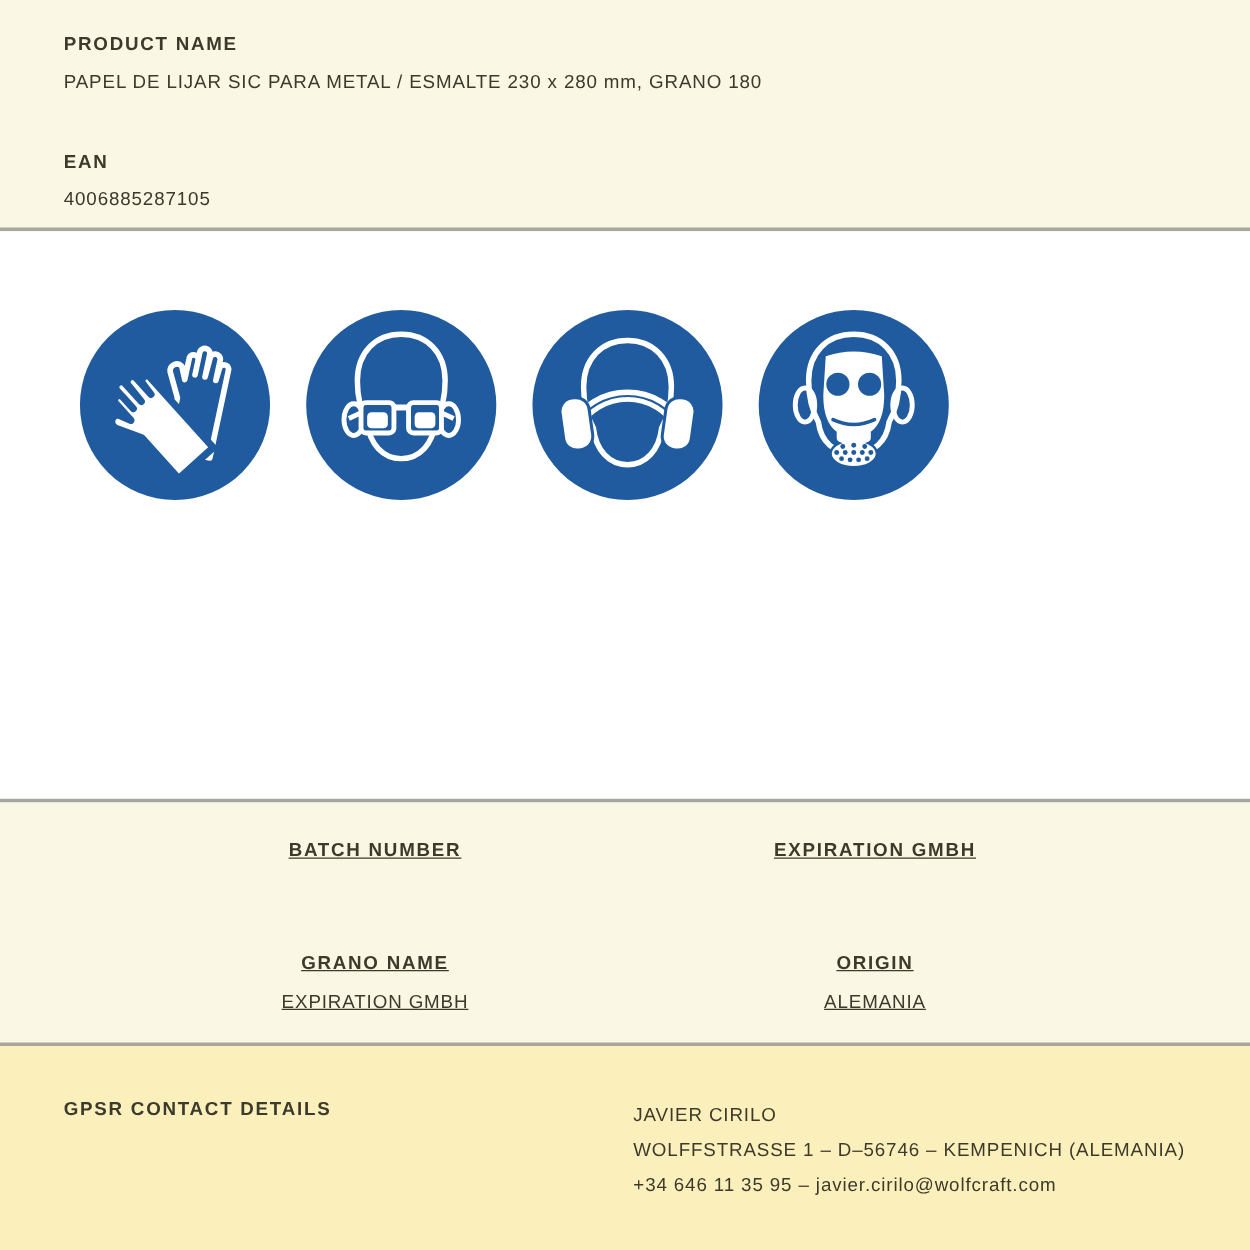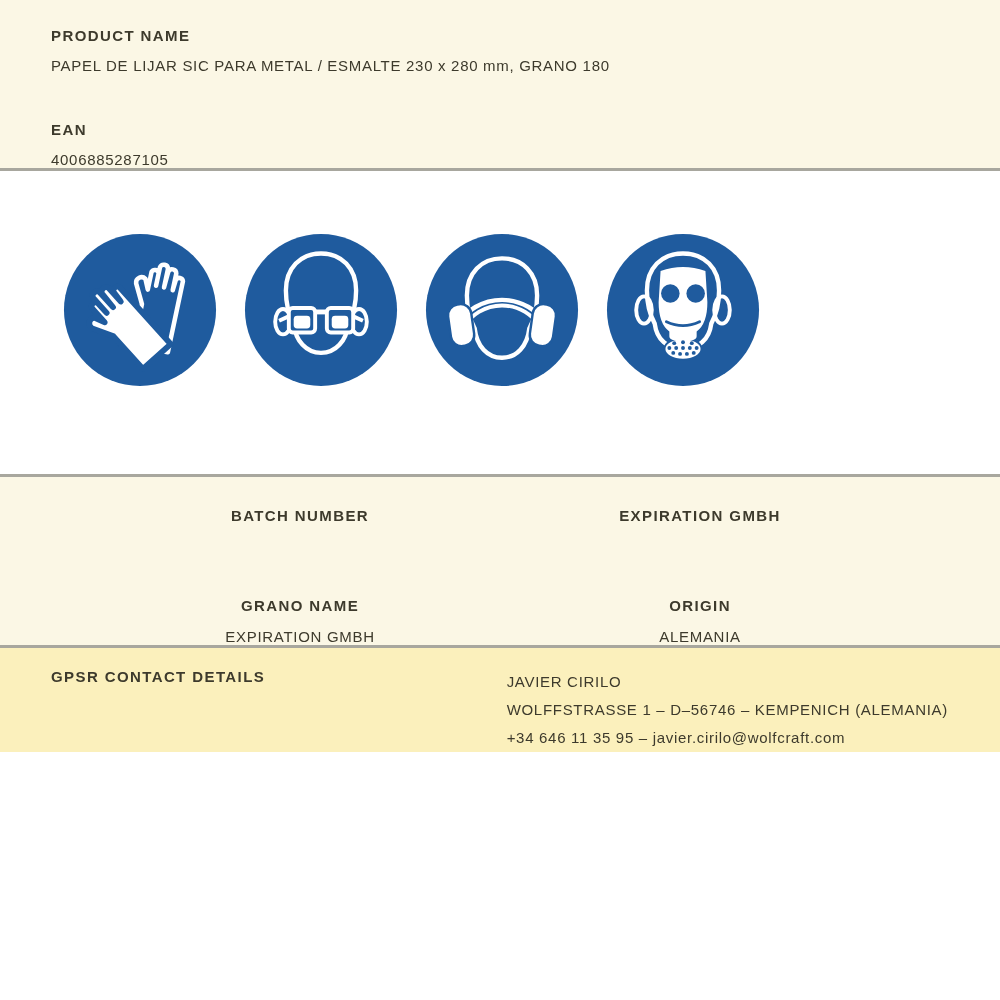--- a/index.html
+++ b/index.html
@@ -10,21 +10,21 @@
     --divider-color:#a8a79e;
     --white-bg:#ffffff;
   }
   *{box-sizing:border-box;margin:0;padding:0;}
   html,body{width:1000px;height:1000px;}
   body{
     font-family:"Liberation Sans","DejaVu Sans",sans-serif;
     color:var(--text-color);
     background:var(--white-bg);
   }
-  .page{width:1000px;height:752px;display:flex;flex-direction:column;overflow:hidden;}
+  .page{width:1000px;height:1000px;display:flex;flex-direction:column;overflow:hidden;}
 
   
   .sec-product{
     height:185px;
     background:var(--cream-bg);
     border-bottom:3px solid var(--divider-color);
     padding:27px 50px 0 51px;
   }
   .label{
     font-size:15px;
@@ -55,35 +55,36 @@
   .fw{fill:#ffffff;}
   .sw{stroke:#ffffff;fill:none;}
   .sb{stroke:var(--icon-blue);}
 
   
   .sec-info{
     height:195px;
     background:var(--cream-bg);
     border-bottom:3px solid var(--divider-color);
     padding:30px 100px 0 100px;
+    text-decoration:underline;
   }
   .info-grid{
     display:grid;
     grid-template-columns:1fr 1fr;
     text-align:center;
   }
   .info-grid .cell{min-height:16px;}
   .row2{margin-top:73px;}
   .info-grid .value{margin-top:14px;}
 
   
   .sec-contact{
     flex:1;
     background:var(--yellow-bg);
-    padding:20px 52px 0 51px;
+    padding:42px 52px 0 51px;
     display:flex;
     justify-content:space-between;
     align-items:flex-start;
   }
   .contact-right{
     font-size:15px;
     letter-spacing:.7px;
     line-height:28px;
   }
 </style>

